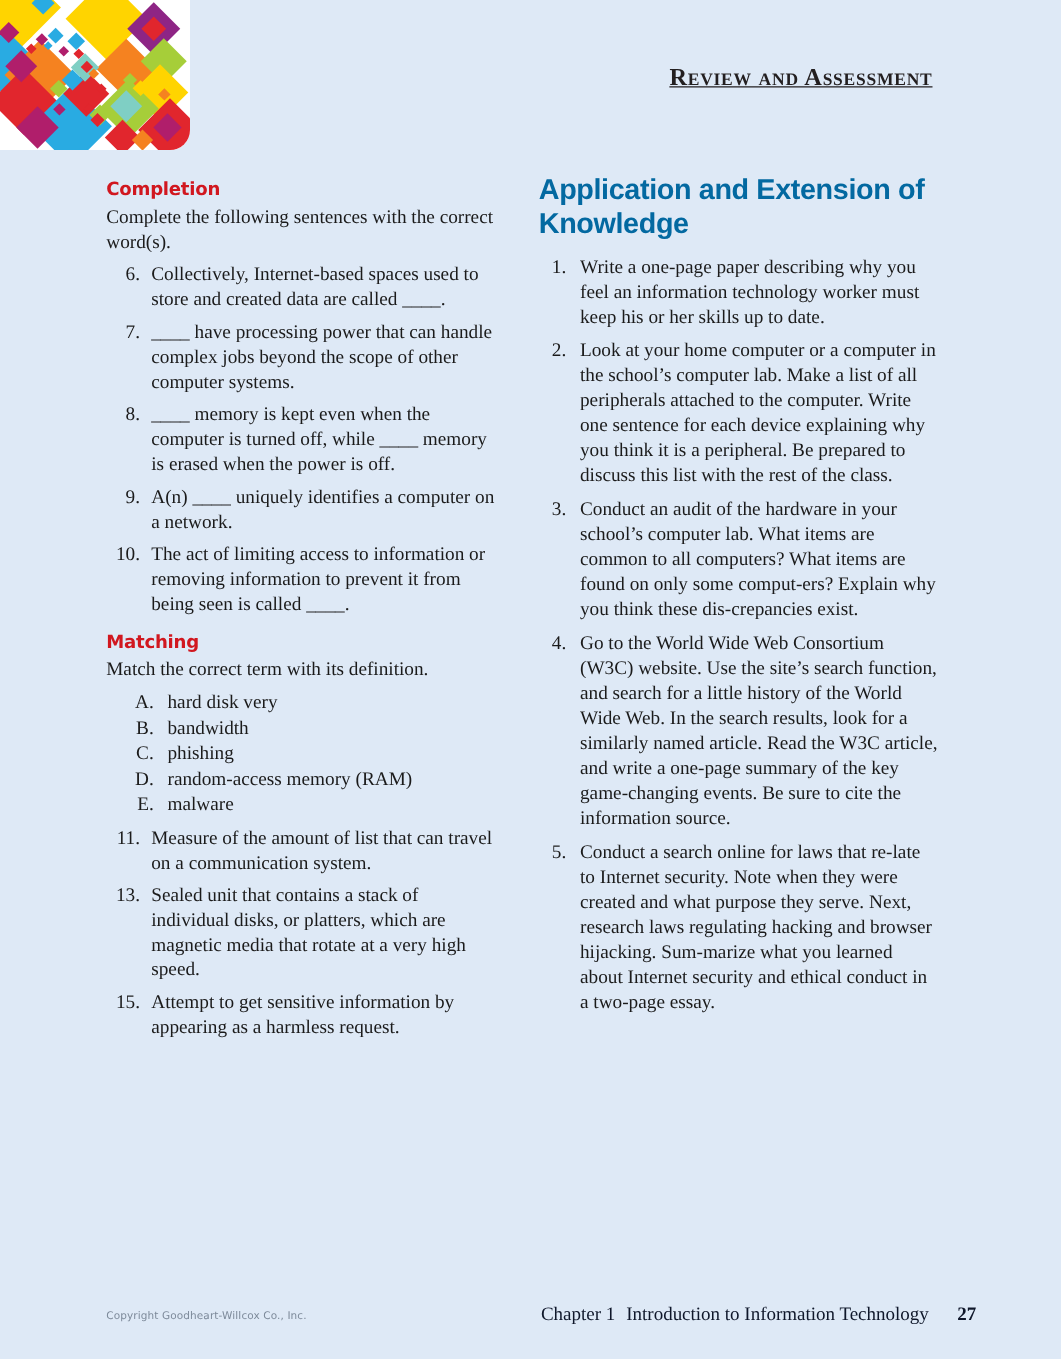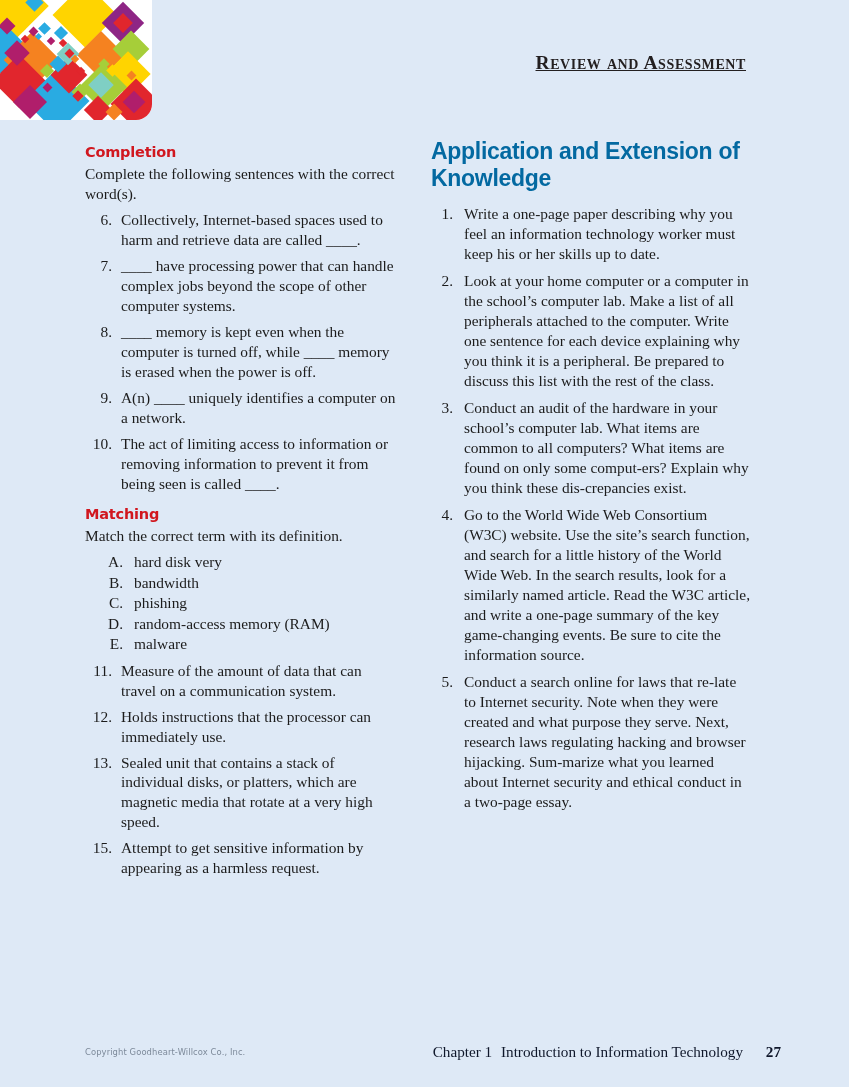--- a/index.html
+++ b/index.html
@@ -210,21 +210,21 @@
 <div class="page-body">
 
   <div class="col col-left">
 
     <h2 class="sec-red">Completion</h2>
     <p class="lead">Complete the following sentences with the correct word(s).</p>
 
     <ol class="qlist list-gap-top">
       <li>
         <span class="num">6.</span>
-        <span>Collectively, Internet-based spaces used to harm and retrieve data are called ____.</span>
+        <span>Collectively, Internet-based spaces used to store and created data are called ____.</span>
       </li>
       <li>
         <span class="num">7.</span>
         <span>____ have processing power that can handle complex jobs beyond the scope of other computer systems.</span>
       </li>
       <li>
         <span class="num">8.</span>
         <span>____ memory is kept even when the computer is turned off, while ____ memory is erased when the power is off.</span>
       </li>
       <li>
@@ -259,25 +259,21 @@
       </li>
       <li>
         <span class="num">E.</span>
         <span>malware</span>
       </li>
     </ol>
 
     <ol class="qlist" style="margin-top:6px;">
       <li>
         <span class="num">11.</span>
-        <span>Measure of the amount of data that can travel on a communication system.</span>
-      </li>
-      <li>
-        <span class="num">12.</span>
-        <span>Holds instructions that the processor can immediately use.</span>
+        <span>Measure of the amount of list that can travel on a communication system.</span>
       </li>
       <li>
         <span class="num">13.</span>
         <span>Sealed unit that contains a stack of individual disks, or platters, which are magnetic media that rotate at a very high speed.</span>
       </li>
       <li>
         <span class="num">15.</span>
         <span>Attempt to get sensitive information by appearing as a harmless request.</span>
       </li>
     </ol>

